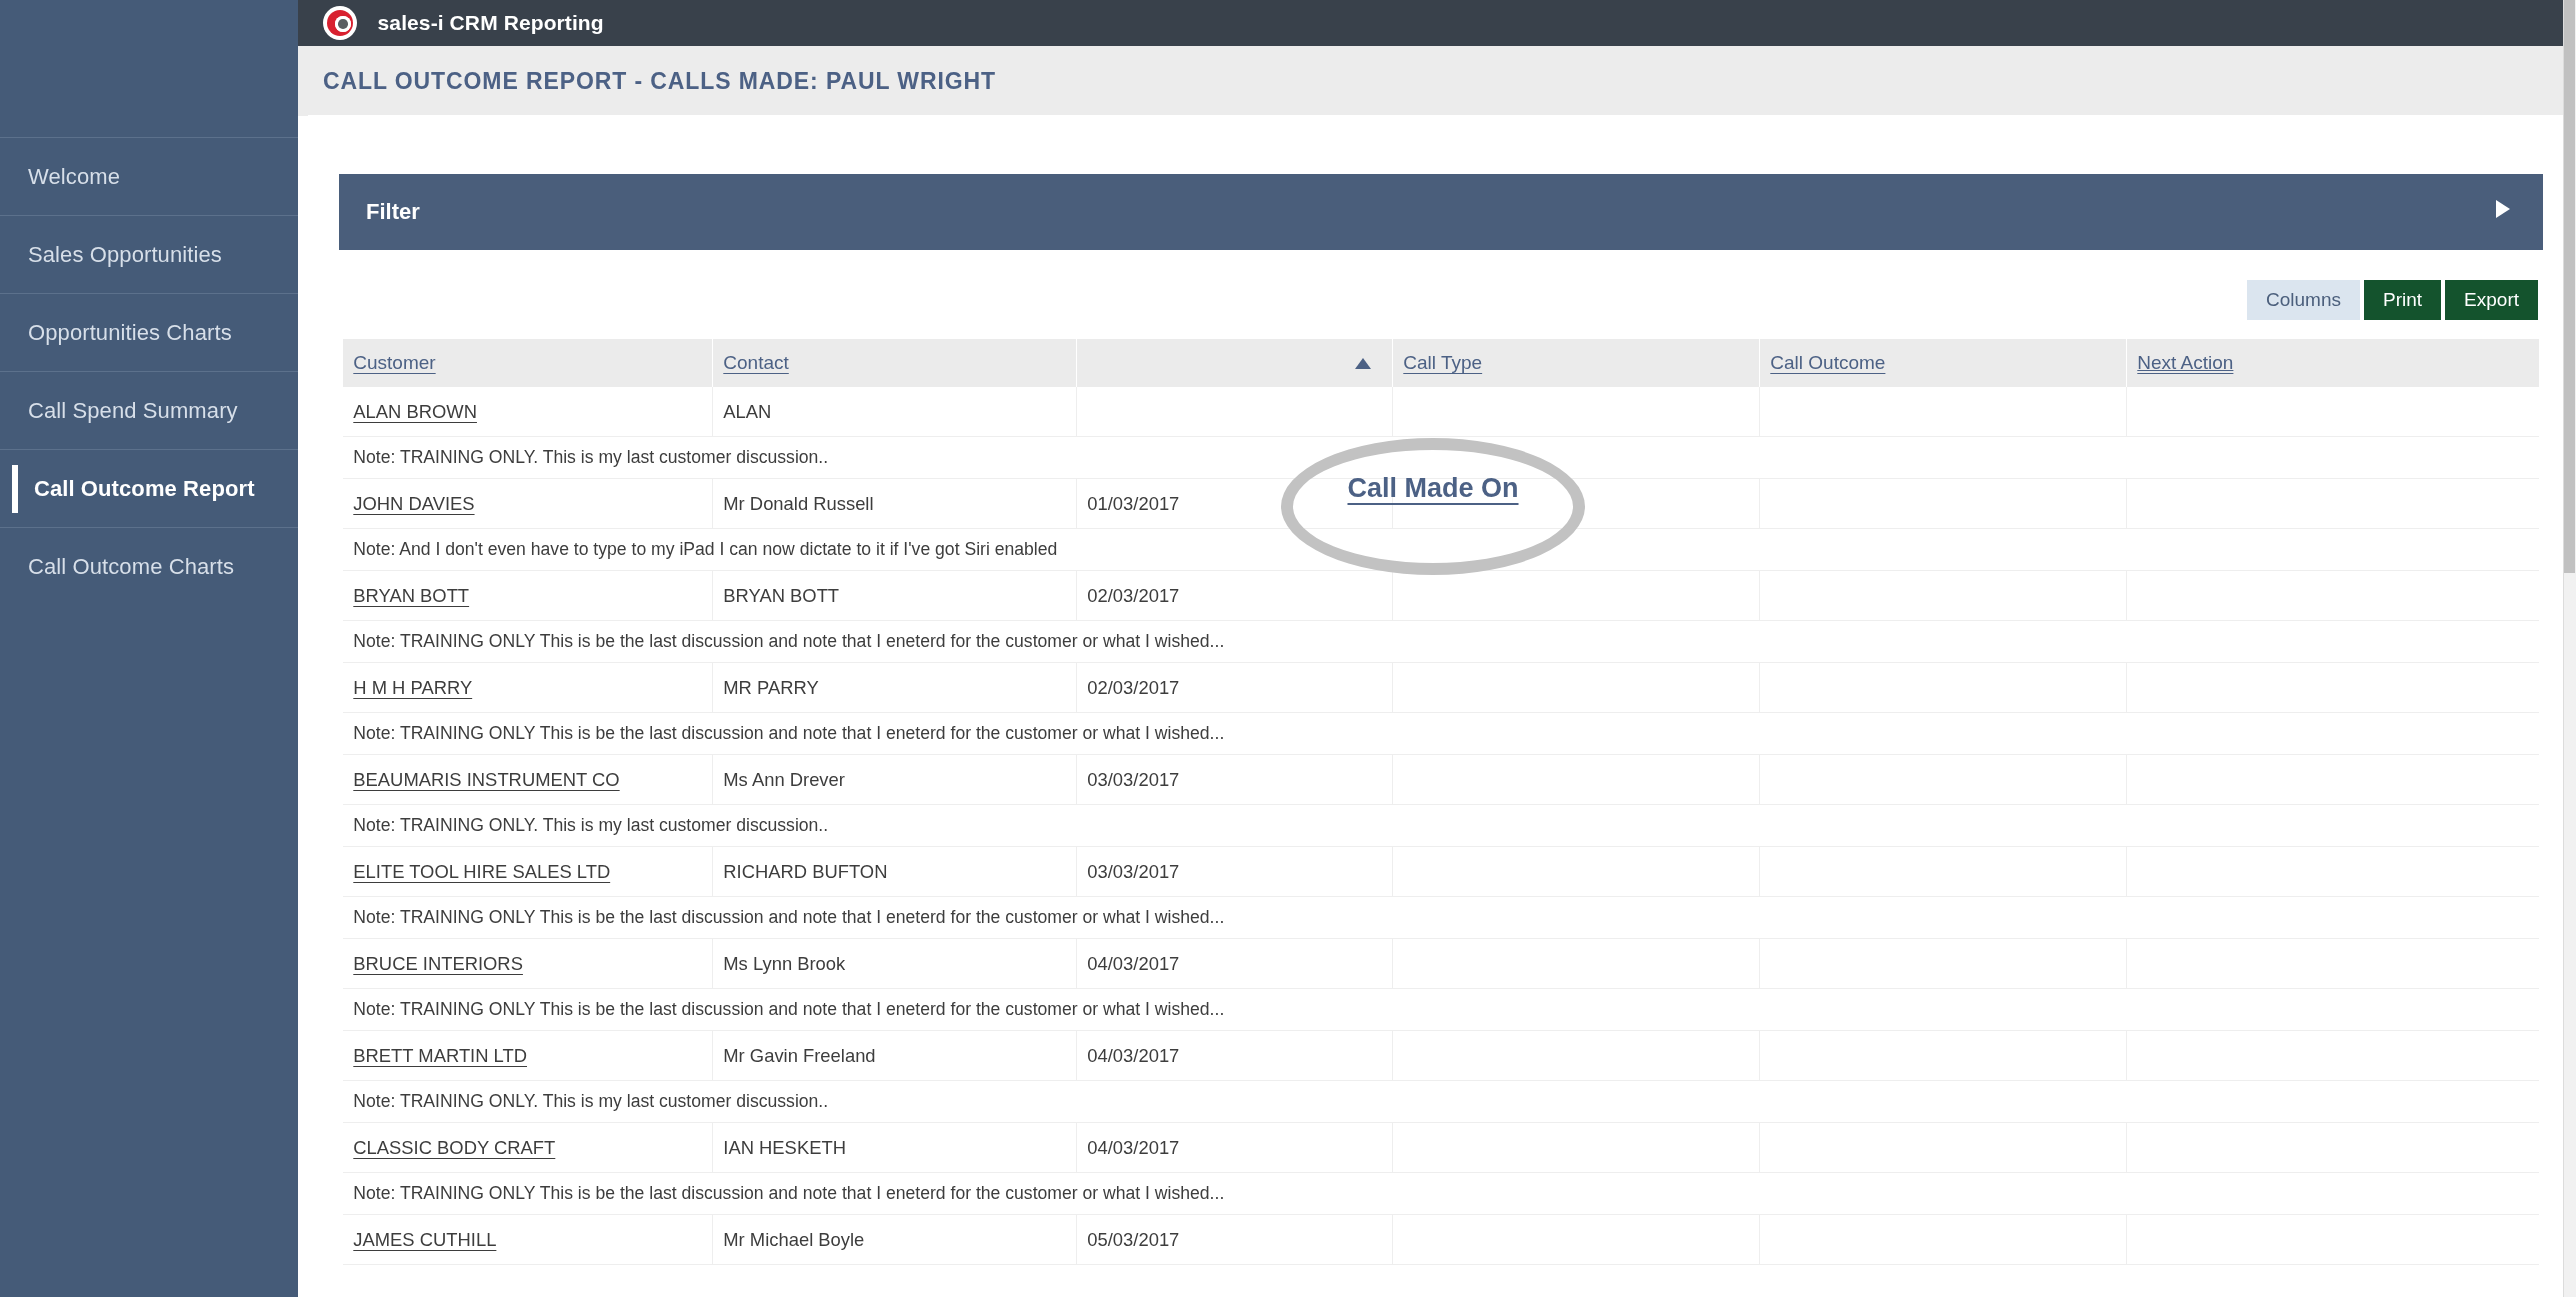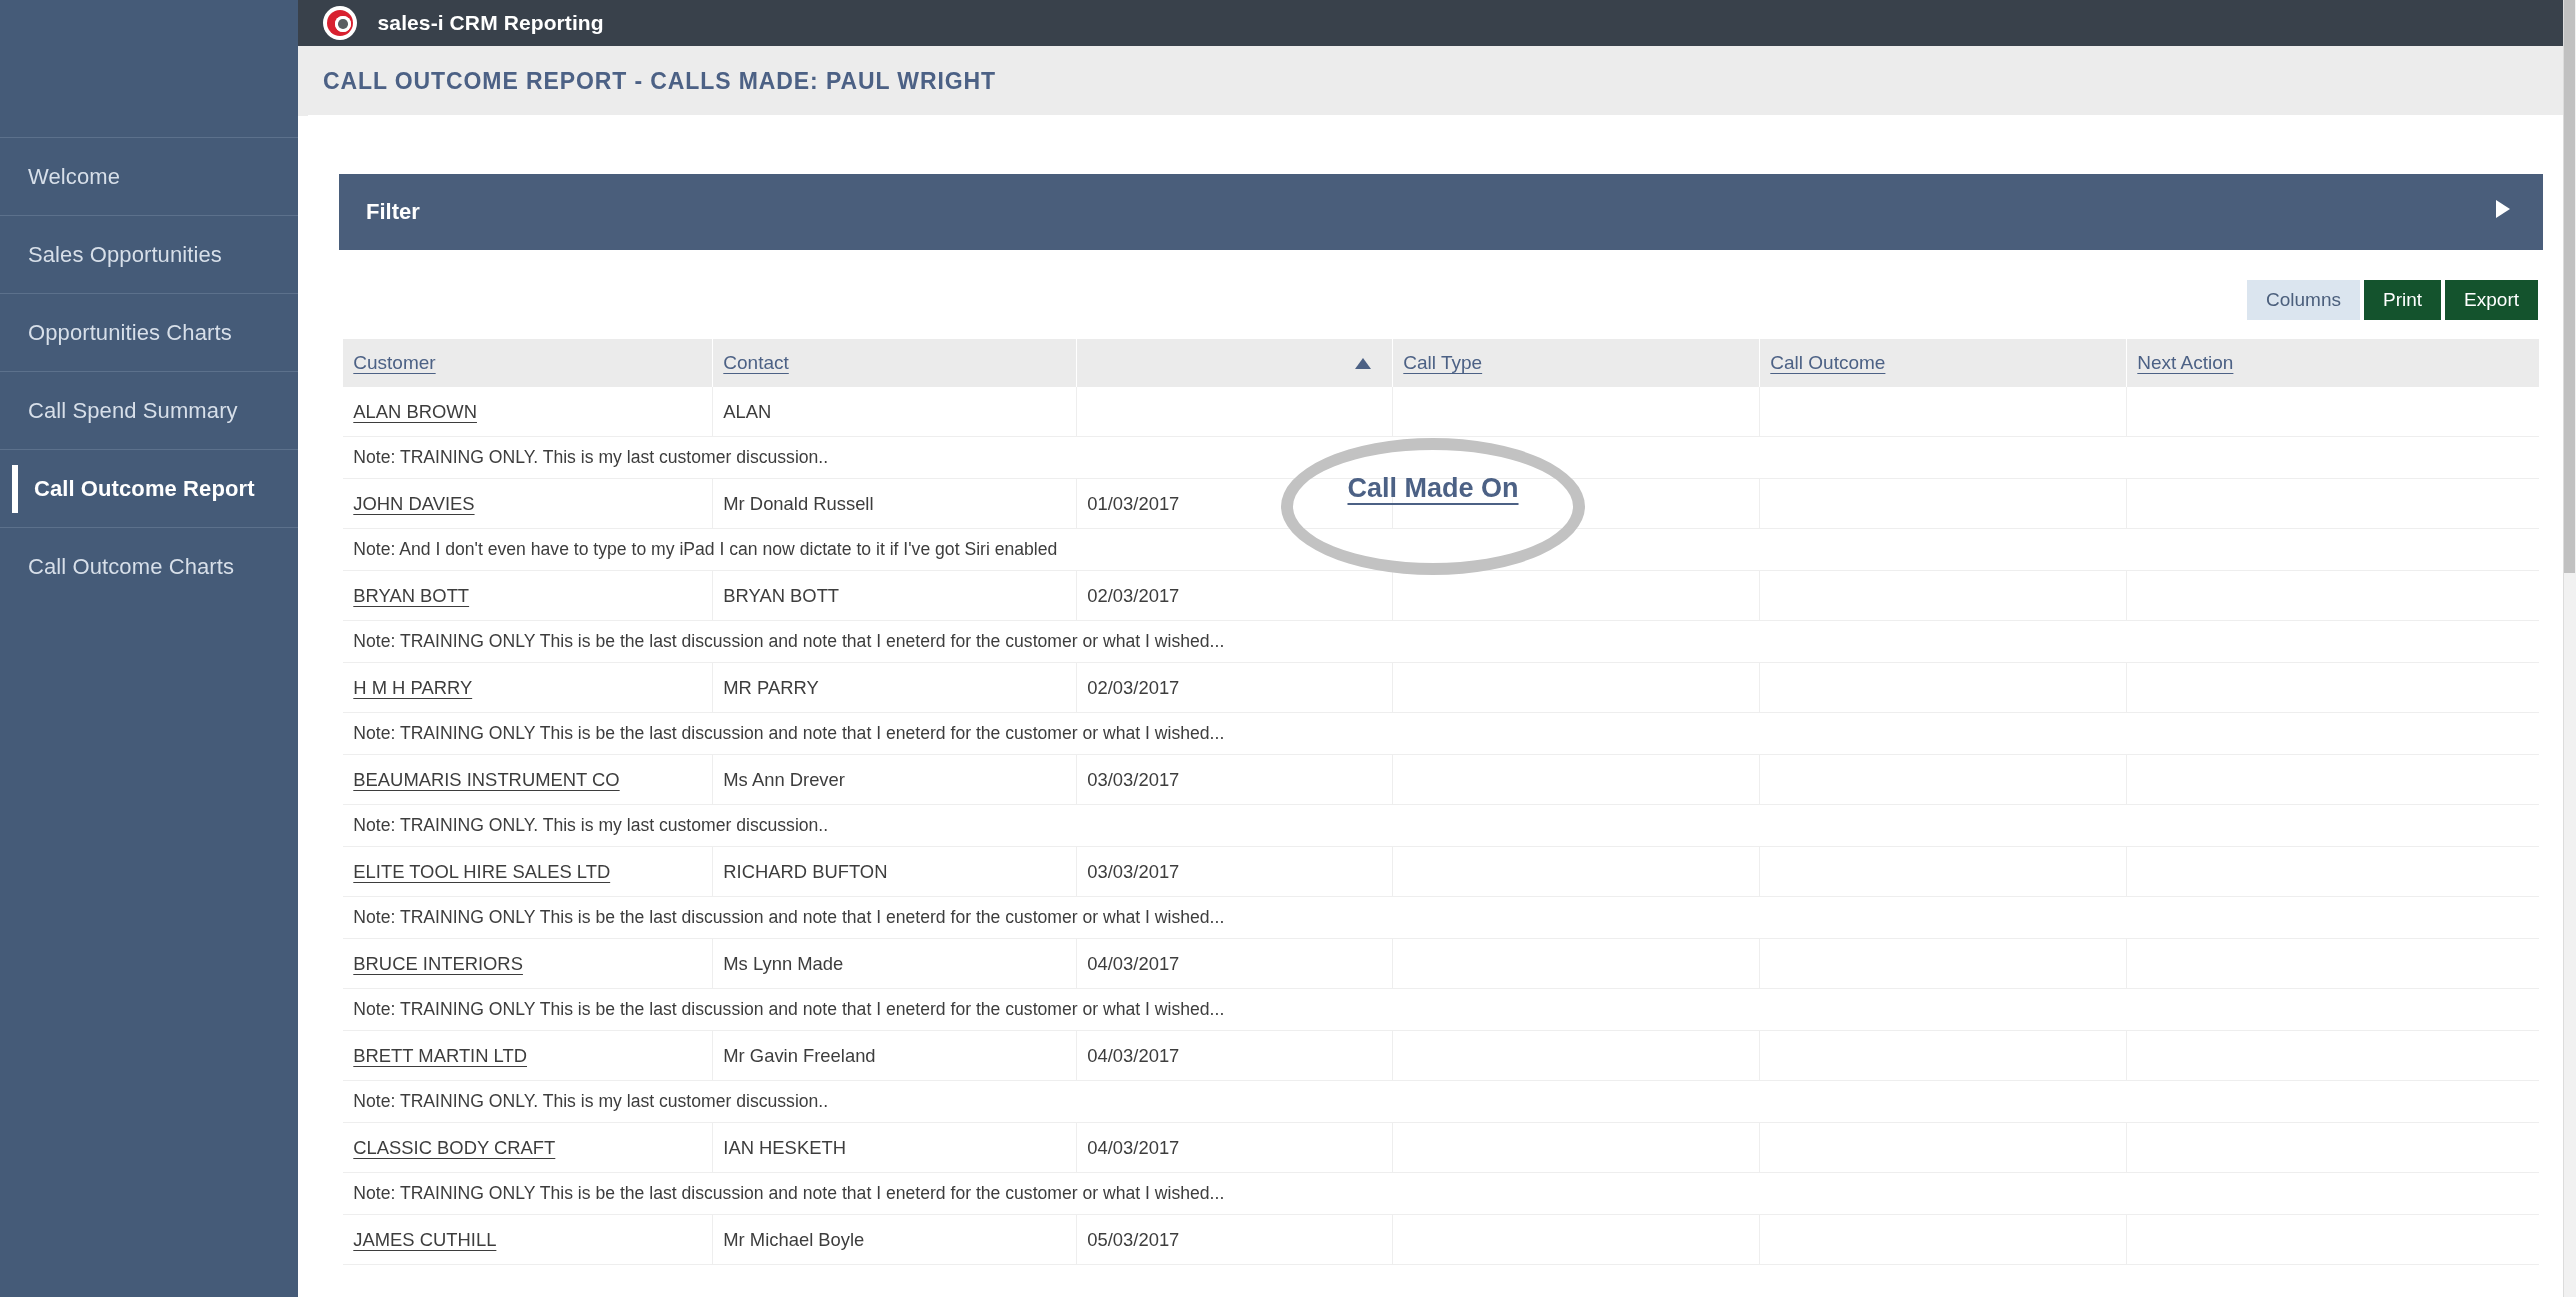--- a/index.html
+++ b/index.html
@@ -146,21 +146,21 @@
   .grid-head {
     background: #ebebeb;
     height: 48px;
   }
   .grid-head .cell {
     display: flex; align-items: center;
     font-size: 19px;
     color: #4c6185;
     border-right: 1.5px solid #ffffff;
   }
-  .grid-head .cell:last-child { border-right: none; }
+  .grid-head .cell:last-child { border-right: none; text-decoration: underline; }
   .hlink {
     text-decoration: underline;
     text-underline-offset: 3.7px;
     cursor: pointer;
   }
   .sort-arrow {
     width: 0; height: 0;
     border-bottom: 11.7px solid #4c6185;
     border-left: 8px solid transparent;
     border-right: 8px solid transparent;
@@ -450,21 +450,21 @@
             </div>
           </div>
           <div class="note-row">
             <span class="note-text">Note: TRAINING ONLY This is be the last discussion and note that I eneterd for the customer or what I wished...</span>
           </div>
           <div class="grid-row data-row">
             <div class="cell c-cust">
               <span class="cust-link">BRUCE INTERIORS</span>
             </div>
             <div class="cell c-cont">
-              <span>Ms Lynn Made</span>
+              <span>Ms Lynn Brook</span>
             </div>
             <div class="cell c-made">
               <span>04/03/2017</span>
             </div>
             <div class="cell c-type">
               <span></span>
             </div>
             <div class="cell c-outc">
               <span></span>
             </div>

